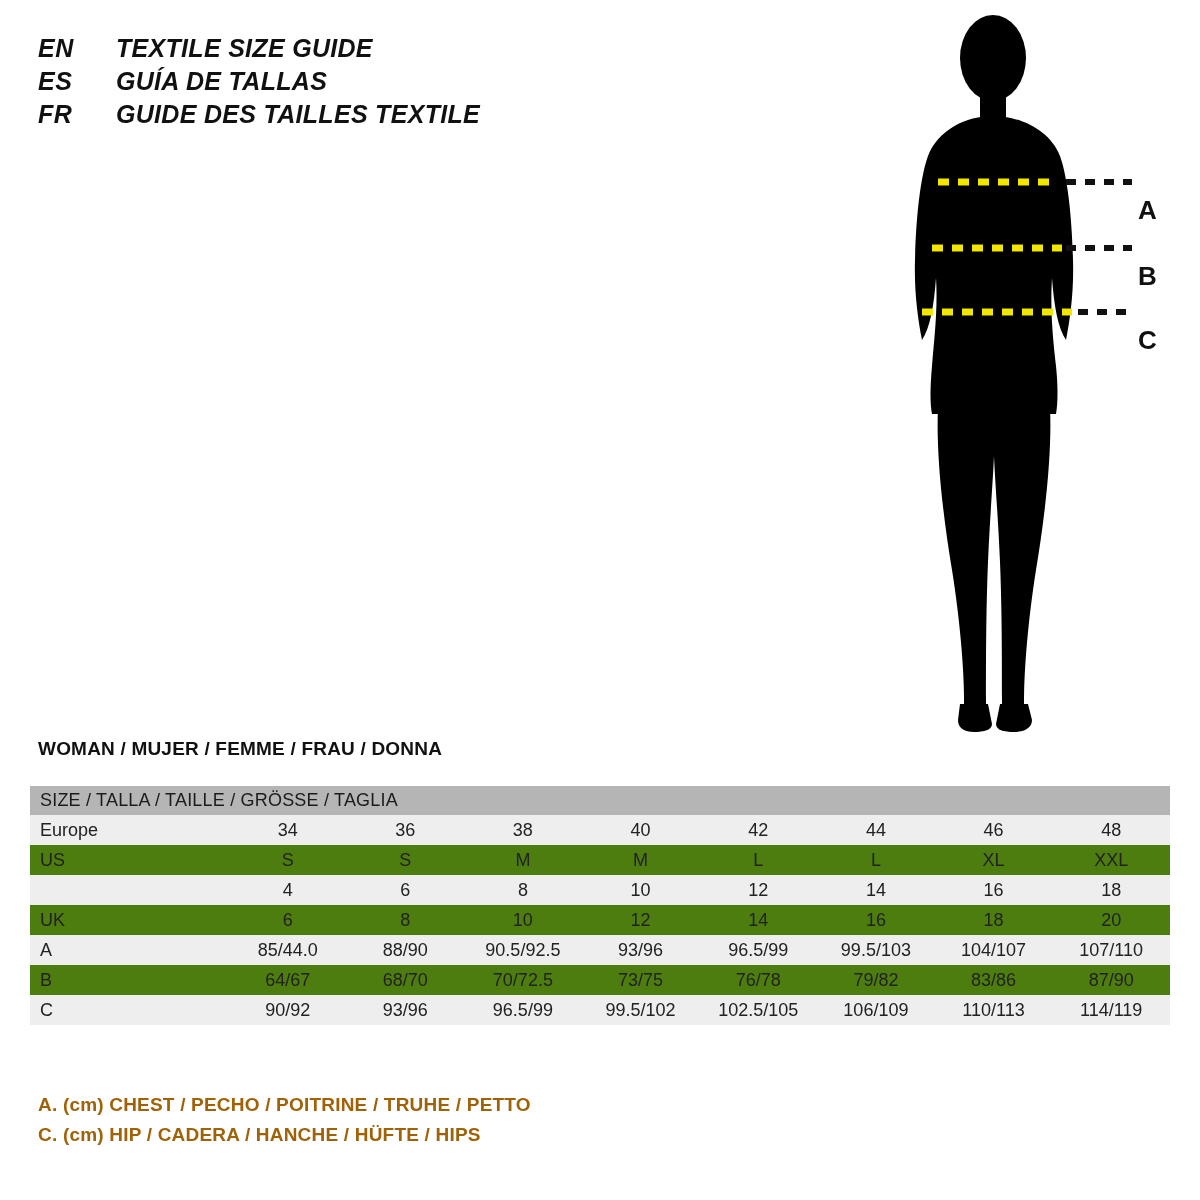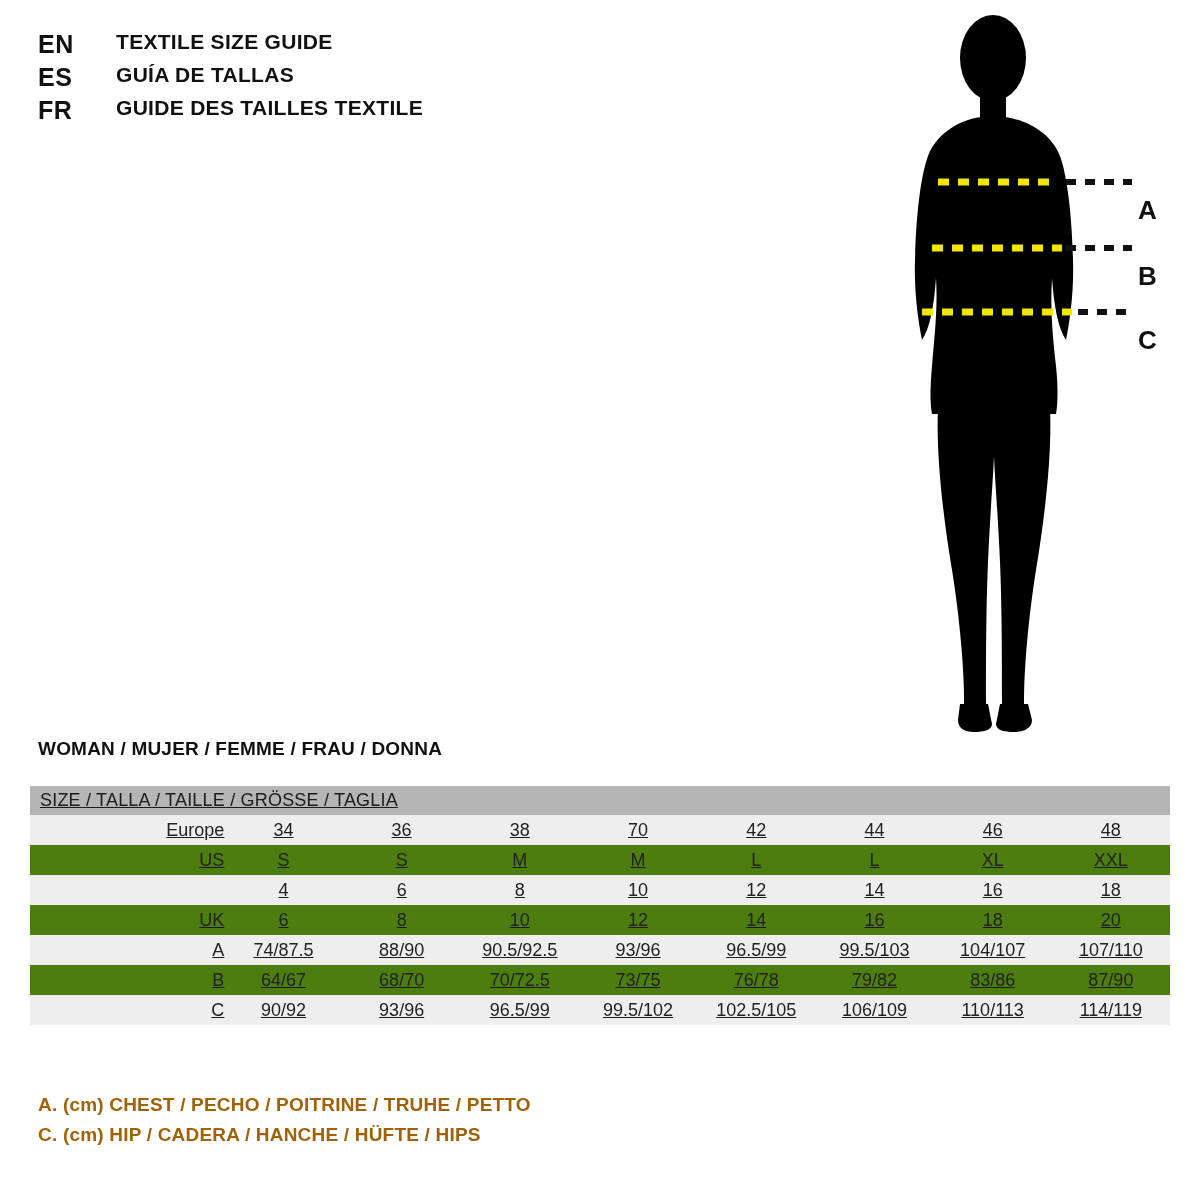--- a/index.html
+++ b/index.html
@@ -23,32 +23,33 @@
 
   
   .lang-block {
     position: absolute;
     left: 38px;
     top: 30px;
     width: 520px;
   }
   .lang-row {
     display: flex;
-    align-items: flex-start;
+    align-items: flex-end;
     height: 33px;
+    font-style: italic;
   }
   .lang-code {
     width: 78px;
     font-size: 25px;
     font-weight: bold;
     letter-spacing: 0.5px;
     color: #111;
   }
   .lang-title {
-    font-size: 21px;
+    font-size: 25px;
     font-weight: bold;
     letter-spacing: 0.3px;
     color: #111;
     white-space: nowrap;
   }
 
   
   .figure-wrap {
     position: absolute;
     left: 860px;
@@ -75,21 +76,20 @@
     letter-spacing: 0.2px;
     color: #111;
   }
 
   
   .table-wrap {
     position: absolute;
     left: 30px;
     top: 786px;
     width: 1084px;
-    text-decoration: underline;
   }
   table.size-table {
     border-collapse: collapse;
     width: 1140px;
     font-size: 18px;
     color: #222;
   }
   table.size-table td, table.size-table th {
     padding: 0;
     height: 30px;
@@ -103,22 +103,22 @@
     padding-left: 10px;
     font-size: 18px;
     font-weight: normal;
     letter-spacing: 0.2px;
     color: #1b1b1b;
     height: 29px;
   }
   table.size-table tr.r-odd td { background: #eeeeee; }
   table.size-table tr.r-even td { background: #4d7c0f; }
   table.size-table td.rowlab {
-    text-align: right;
-    padding-left: 4px;
+    text-align: left;
+    padding-left: 10px;
     width: 190px;
   }
   .col-cell { width: 118px; }
 
   
   .footnotes {
     position: absolute;
     left: 38px;
     top: 1090px;
     width: 800px;
@@ -212,21 +212,21 @@
         <tr>
           <th class="hdr" colspan="9">SIZE / TALLA / TAILLE / GRÖSSE / TAGLIA</th>
         </tr>
       </thead>
       <tbody>
         <tr class="r-odd">
           <td class="rowlab">Europe</td>
           <td class="col-cell">34</td>
           <td class="col-cell">36</td>
           <td class="col-cell">38</td>
-          <td class="col-cell">70</td>
+          <td class="col-cell">40</td>
           <td class="col-cell">42</td>
           <td class="col-cell">44</td>
           <td class="col-cell">46</td>
           <td class="col-cell">48</td>
         </tr>
         <tr class="r-even">
           <td class="rowlab">US</td>
           <td class="col-cell">S</td>
           <td class="col-cell">S</td>
           <td class="col-cell">M</td>
@@ -253,21 +253,21 @@
           <td class="col-cell">8</td>
           <td class="col-cell">10</td>
           <td class="col-cell">12</td>
           <td class="col-cell">14</td>
           <td class="col-cell">16</td>
           <td class="col-cell">18</td>
           <td class="col-cell">20</td>
         </tr>
         <tr class="r-odd">
           <td class="rowlab">A</td>
-          <td class="col-cell">74/87.5</td>
+          <td class="col-cell">85/44.0</td>
           <td class="col-cell">88/90</td>
           <td class="col-cell">90.5/92.5</td>
           <td class="col-cell">93/96</td>
           <td class="col-cell">96.5/99</td>
           <td class="col-cell">99.5/103</td>
           <td class="col-cell">104/107</td>
           <td class="col-cell">107/110</td>
         </tr>
         <tr class="r-even">
           <td class="rowlab">B</td>

